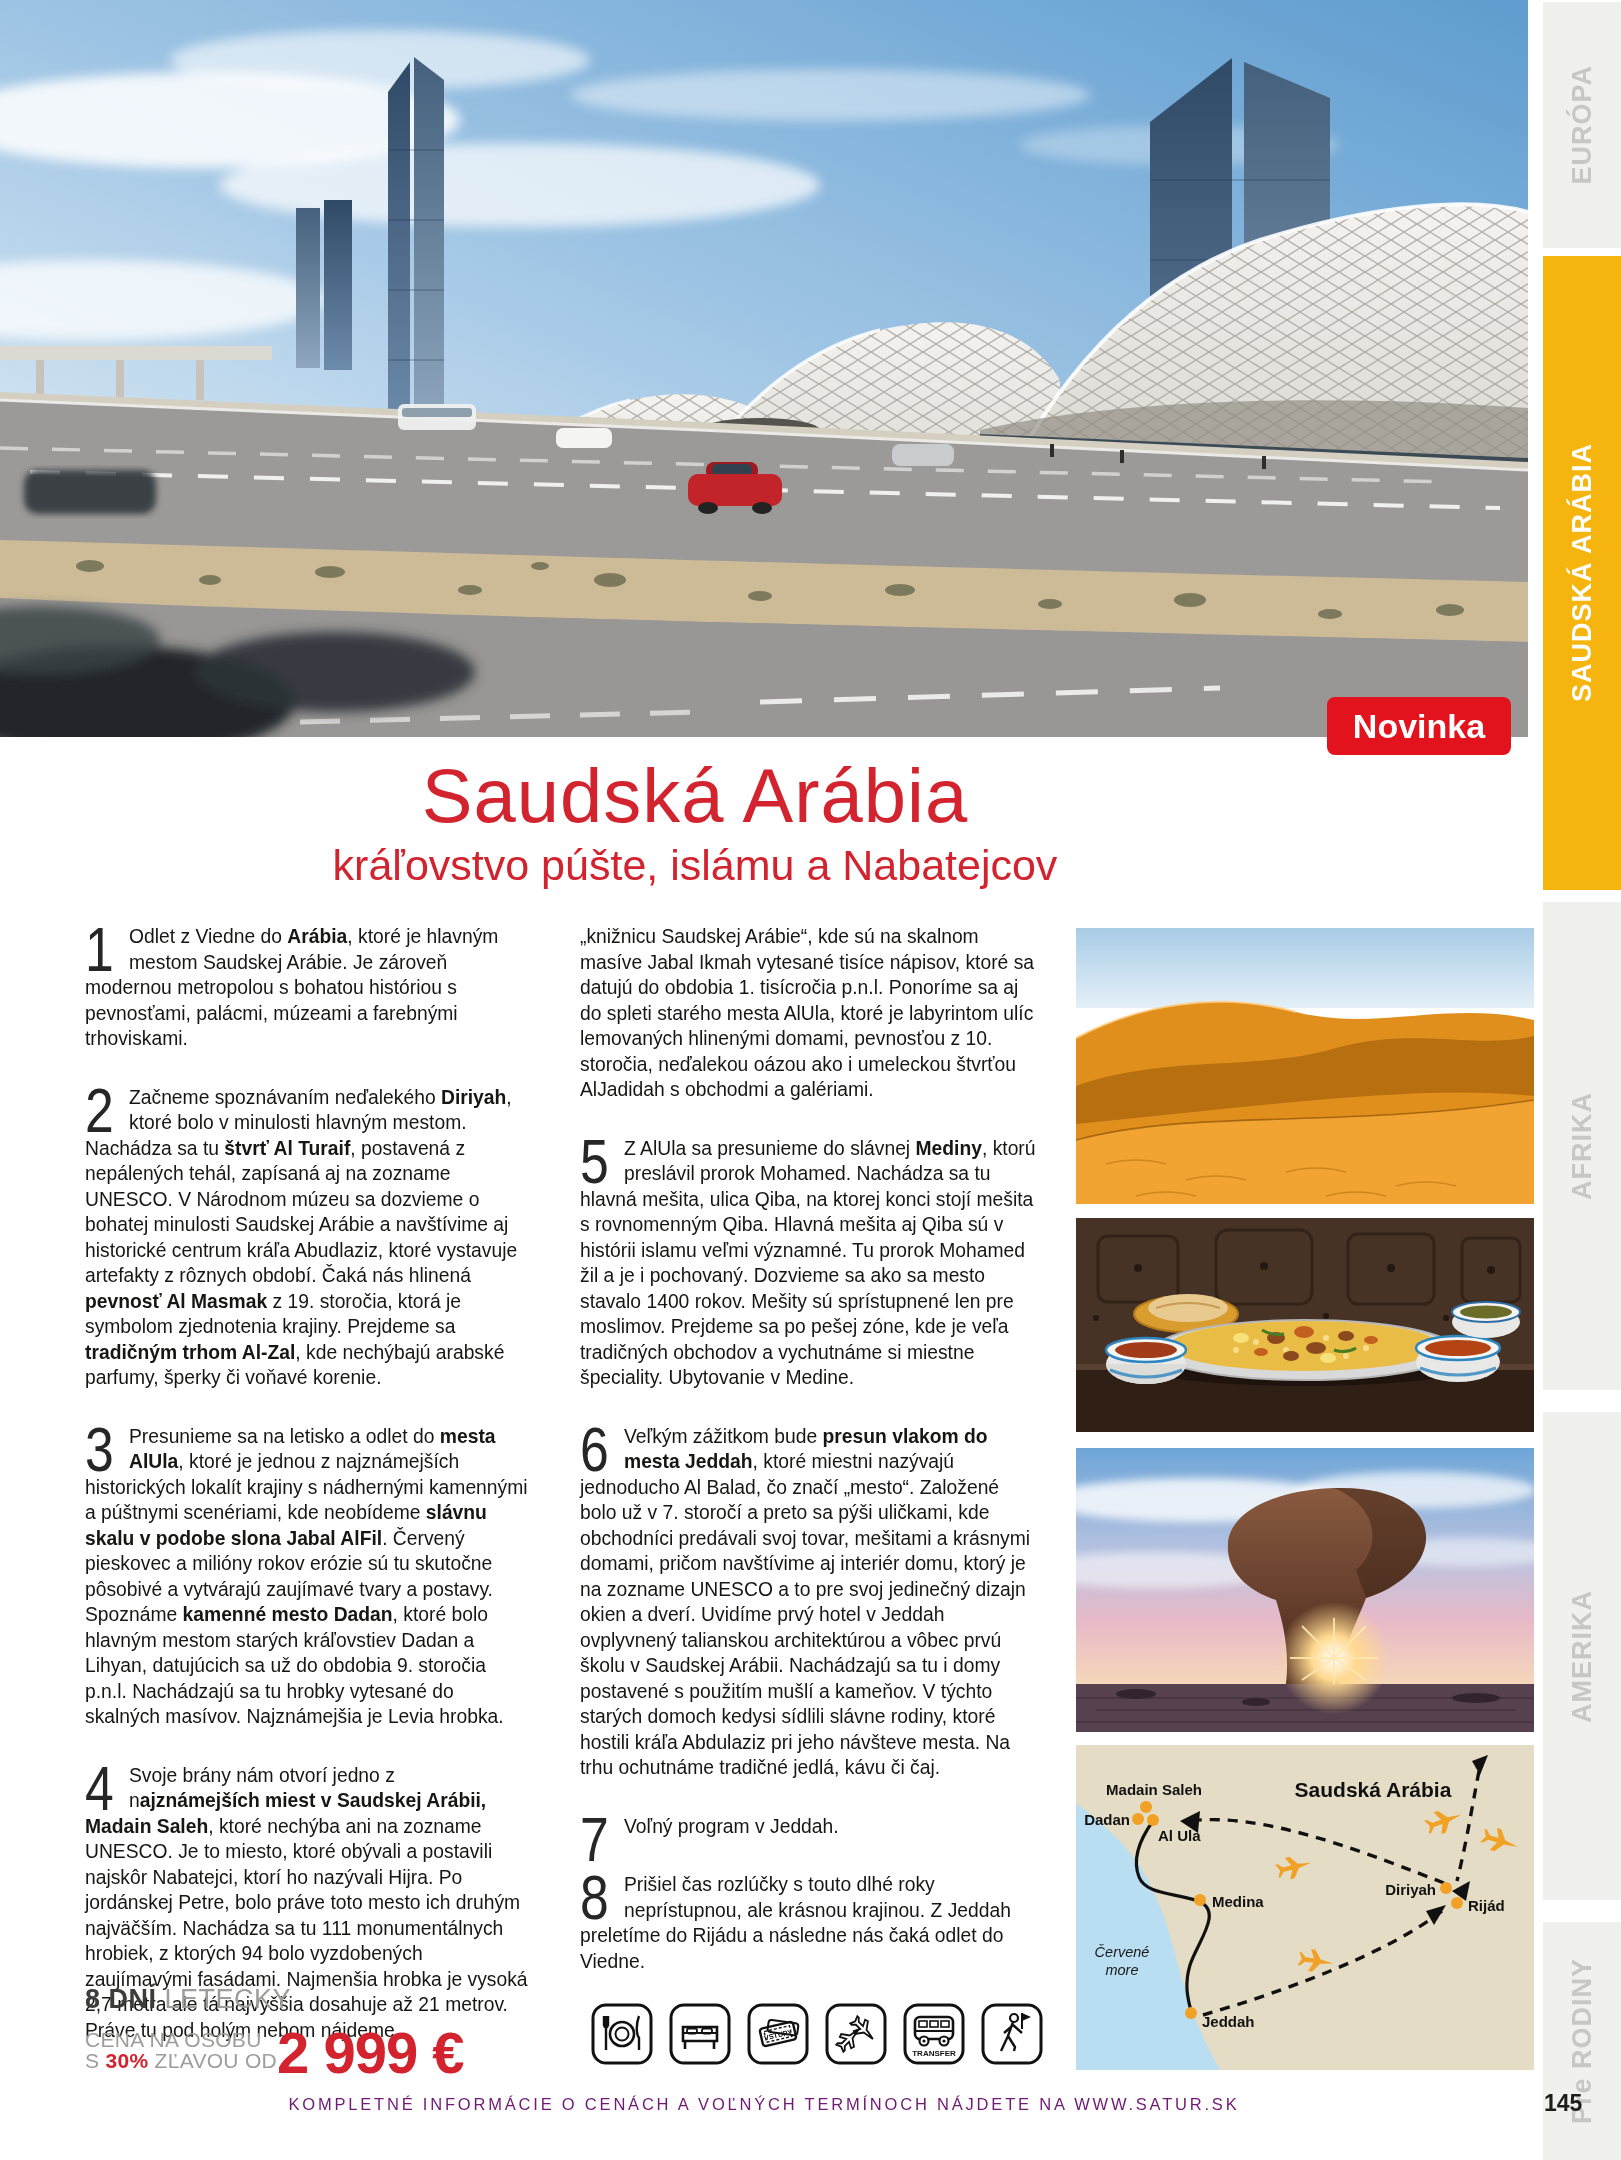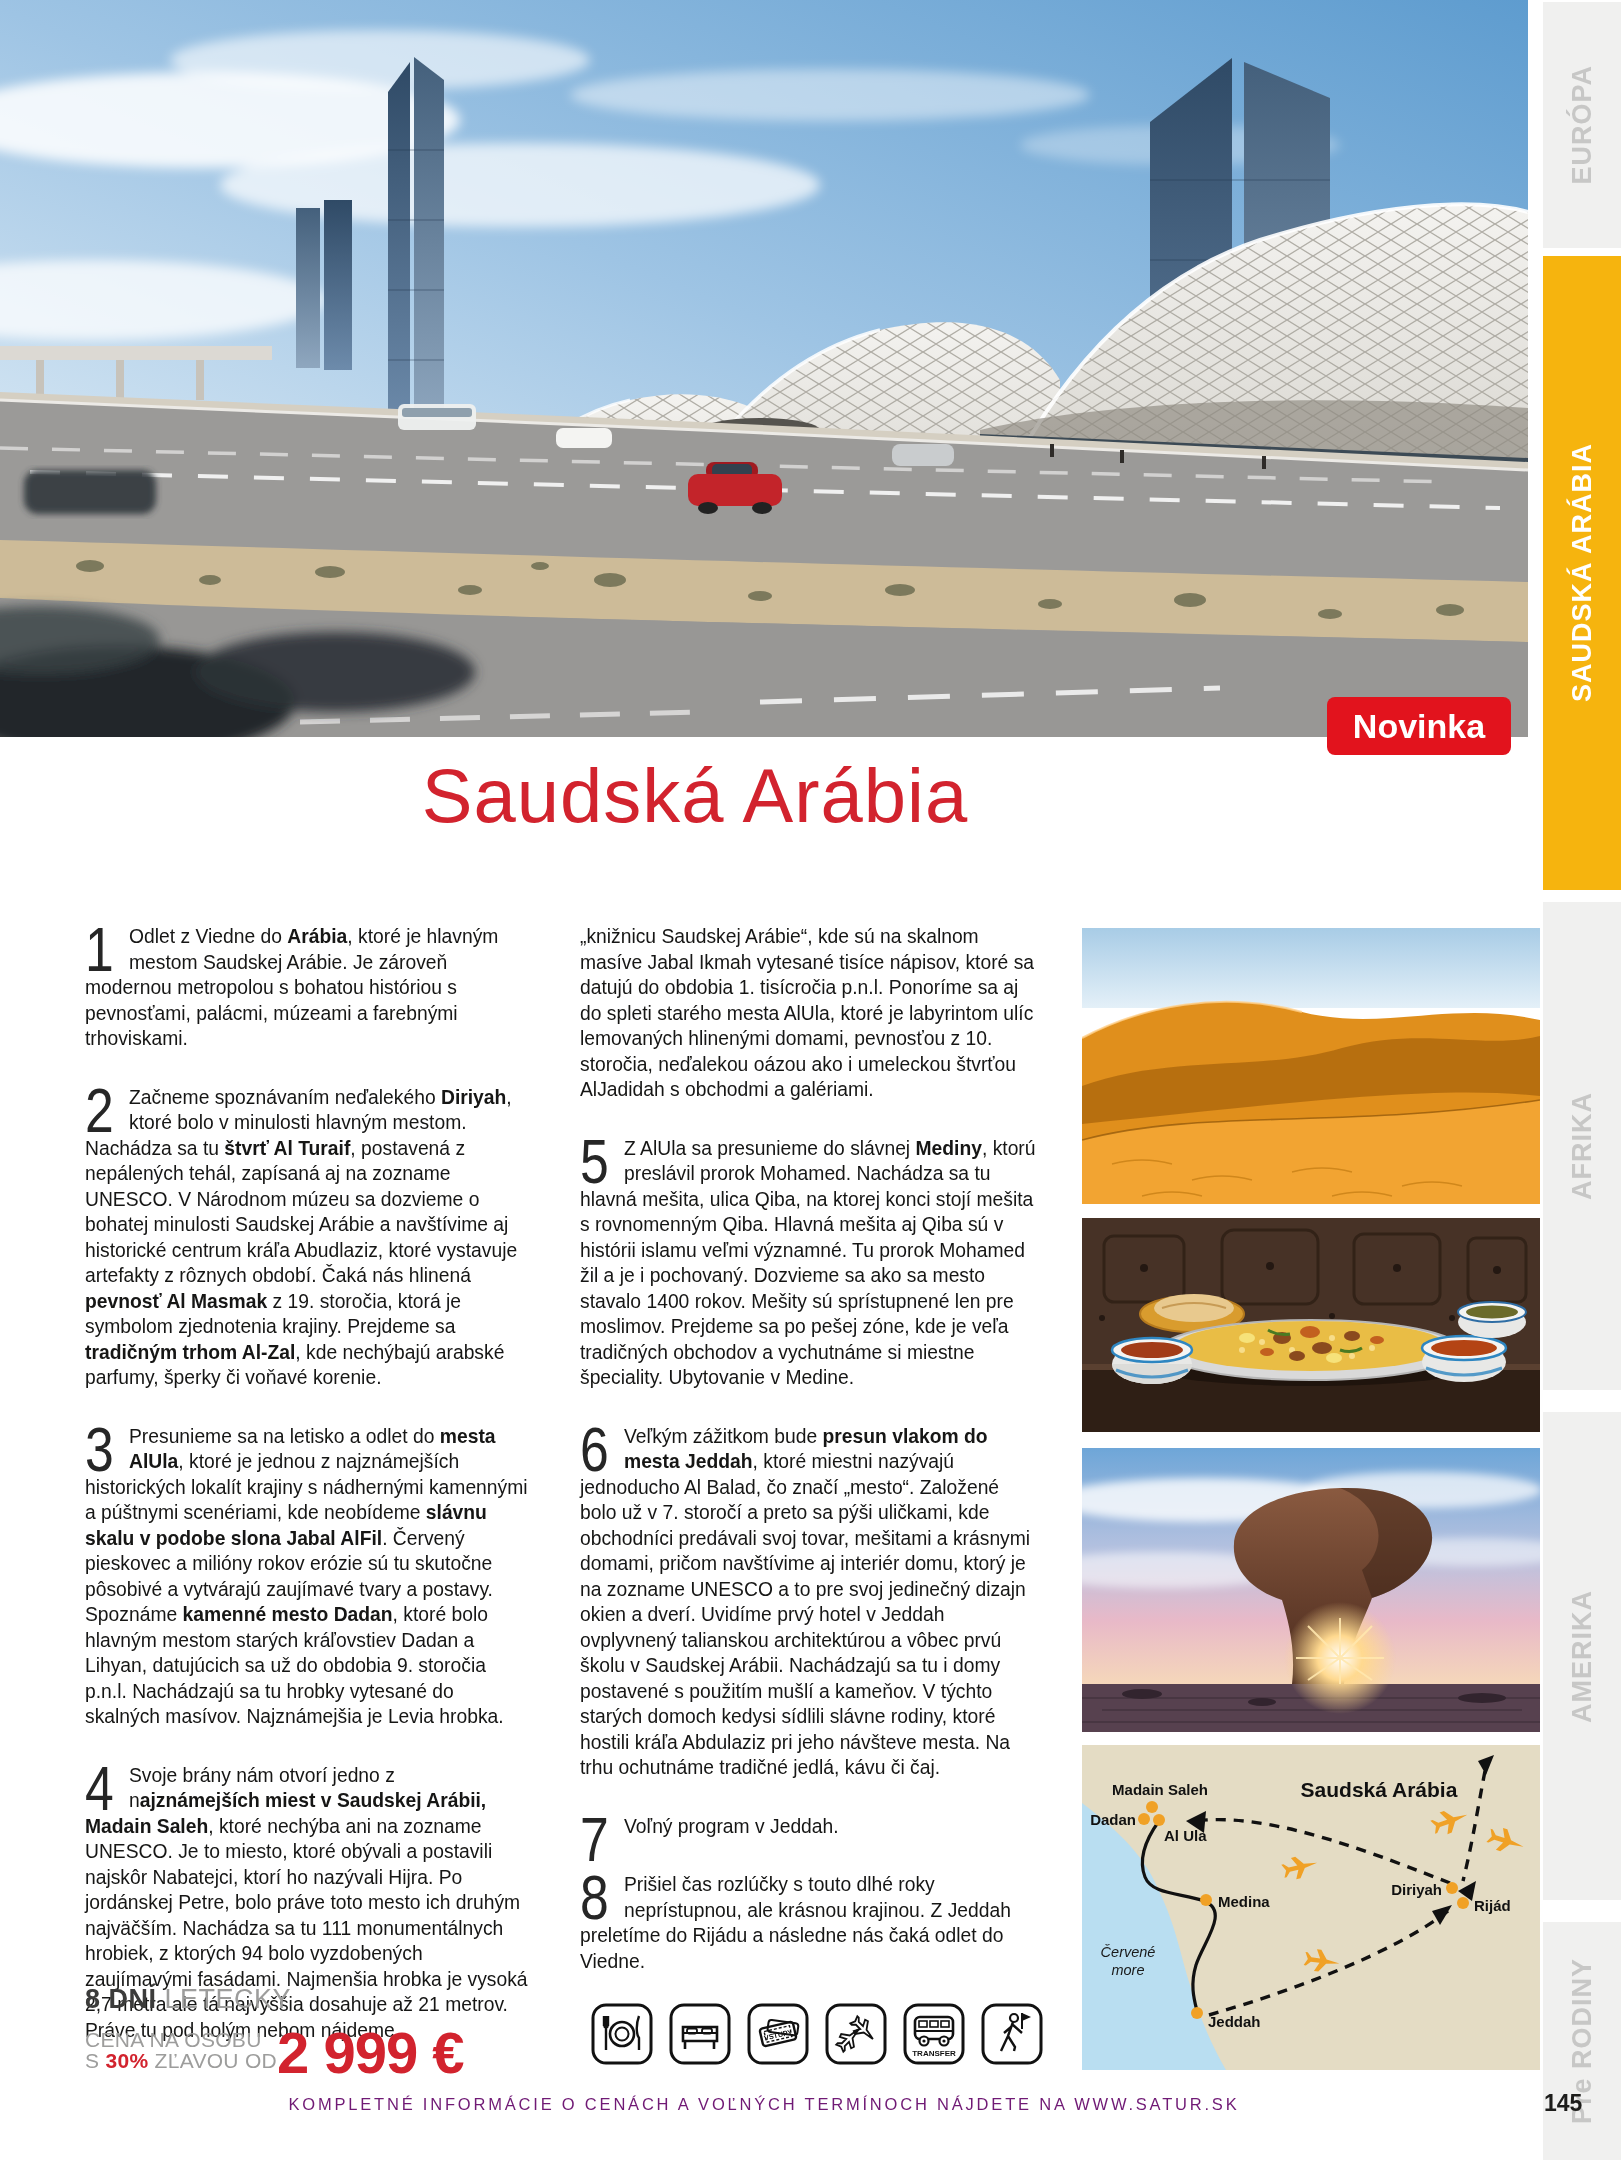--- a/index.html
+++ b/index.html
@@ -30,21 +30,21 @@
   .col{position:absolute;top:924px;font-size:19.3px;line-height:25.5px;color:var(--ink);}
   .col-left{left:85px;width:445px;}
   .col-mid{left:580px;width:460px;}
   .para{margin:0 0 33px 0;}
   .para:last-child{margin-bottom:0;}
   .para-num{float:left;width:44px;font-size:63px;line-height:50px;font-weight:400;color:#262626;
     letter-spacing:-2px;transform:scaleX(.82);transform-origin:left top;}
   .para b{font-weight:bold;}
 
   .photos{position:absolute;left:1070px;top:928px;width:458px;}
-  .photo{position:absolute;left:12px;width:458px;overflow:hidden;}
+  .photo{position:absolute;left:6px;width:458px;overflow:hidden;}
   .photo svg{display:block;width:100%;height:100%;}
   .ph-dunes{top:0;height:276px;}
   .ph-food{top:290px;height:214px;}
   .ph-rock{top:520px;height:284px;}
   .ph-map{top:817px;height:325px;}
 
   .pricing{position:absolute;left:85px;top:1984px;width:480px;}
   .days{font-size:27px;color:var(--grey);letter-spacing:.5px;}
   .days b{color:var(--dark-grey);}
   .price-row{display:flex;align-items:flex-start;margin-top:14px;}
@@ -227,20 +227,21 @@
       <div class="tab" style="top: 1412px; height: 488px;">
         <span>AMERIKA</span>
       </div>
       <div class="tab" style="top: 1922px; height: 238px;">
         <span>Pre RODINY</span>
       </div>
     </aside>
 
   <header class="heading">
     <h1>Saudská Arábia</h1>
+    <h2>kráľovstvo púšte, islámu a Nabatejcov</h2>
   </header>
 
   <main>
     <div class="col col-left" id="col-left">
         <div class="para"><span class="para-num">1</span><span>Odlet z Viedne do </span><b>Arábia</b><span>, ktoré je hlavným mestom Saudskej Arábie. Je zároveň modernou metropolou s bohatou históriou s pevnosťami, palácmi, múzeami a farebnými trhoviskami.</span></div>
         <div class="para"><span class="para-num">2</span><span>Začneme spoznávaním neďalekého </span><b>Diriyah</b><span>, ktoré bolo v minulosti hlavným mestom. Nachádza sa tu </span><b>štvrť Al Turaif</b><span>, postavená z nepálených tehál, zapísaná aj na zozname UNESCO. V Národnom múzeu sa dozvieme o bohatej minulosti Saudskej Arábie a navštívime aj historické centrum kráľa Abudlaziz, ktoré vystavuje artefakty z rôznych období. Čaká nás hlinená </span><b>pevnosť Al Masmak</b><span> z 19. storočia, ktorá je symbolom zjednotenia krajiny. Prejdeme sa </span><b>tradičným trhom Al-Zal</b><span>, kde nechýbajú arabské parfumy, šperky či voňavé korenie.</span></div>
         <div class="para"><span class="para-num">3</span><span>Presunieme sa na letisko a odlet do </span><b>mesta AlUla</b><span>, ktoré je jednou z najznámejších historických lokalít krajiny s nádhernými kamennými a púštnymi scenériami, kde neobídeme </span><b>slávnu skalu v podobe slona Jabal AlFil</b><span>. Červený pieskovec a milióny rokov erózie sú tu skutočne pôsobivé a vytvárajú zaujímavé tvary a postavy. Spoznáme </span><b>kamenné mesto Dadan</b><span>, ktoré bolo hlavným mestom starých kráľovstiev Dadan a Lihyan, datujúcich sa už do obdobia 9. storočia p.n.l. Nachádzajú sa tu hrobky vytesané do skalných masívov. Najznámejšia je Levia hrobka.</span></div>
         <div class="para"><span class="para-num">4</span><span>Svoje brány nám otvorí jedno z n</span><b>ajznámejších miest v Saudskej Arábii, Madain Saleh</b><span>, ktoré nechýba ani na zozname UNESCO. Je to miesto, ktoré obývali a postavili najskôr Nabatejci, ktorí ho nazývali Hijra. Po jordánskej Petre, bolo práve toto mesto ich druhým najväčším. Nachádza sa tu 111 monumentálnych hrobiek, z ktorých 94 bolo vyzdobených zaujímavými fasádami. Najmenšia hrobka je vysoká 2,7 metra ale tá najvyššia dosahuje až 21 metrov. Práve tu pod holým nebom nájdeme</span></div>
       </div>
     <div class="col col-mid" id="col-mid">

